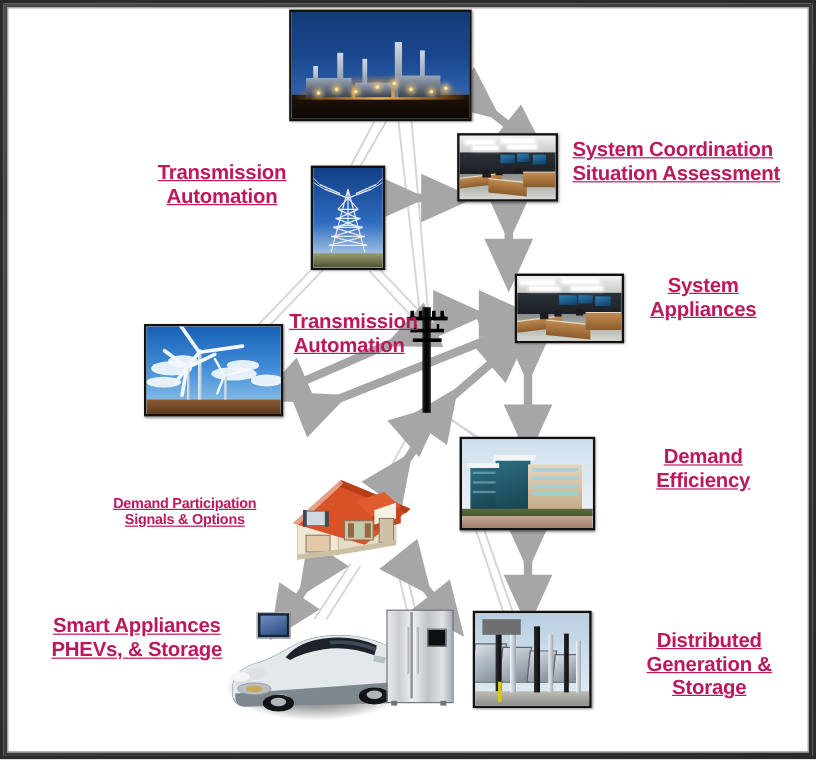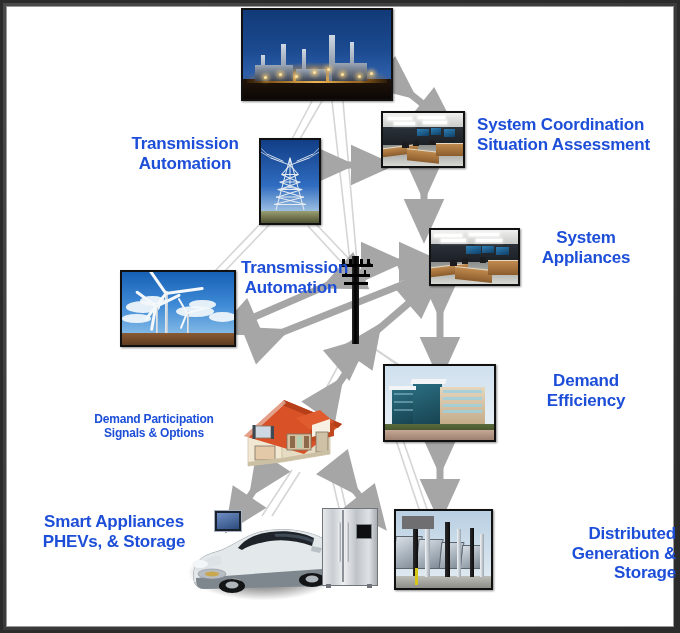--- a/index.html
+++ b/index.html
@@ -44,24 +44,25 @@
     box-sizing: border-box;
     border: 2px solid #111111;
     background: #dddddd;
     overflow: hidden;
     box-shadow: 1px 1px 2px rgba(0,0,0,0.45);
   }
   .label {
     position: absolute;
     font-family: "Liberation Sans", sans-serif;
     font-weight: bold;
-    color: #1d4ed8;
+    color: #be185d;
     line-height: 1.16;
     white-space: pre-line;
     letter-spacing: -0.2px;
+    text-decoration: underline;
   }
   .lbl-c { text-align: center; }
   .lbl-l { text-align: left; }
 
   
   .ph { position:absolute; left:0; top:0; width:100%; height:100%; }
 
   
   .pp-sky { background: linear-gradient(180deg,#123a78 0%, #1b4a90 45%, #2d5ea8 72%, #46506b 100%); }
   .pp-ground { position:absolute; left:0; bottom:0; width:100%; height:22%;
@@ -462,17 +463,17 @@
 
     <div class="label lbl-c" style="left:528px; top:371px; width:116px; font-size:17px;">Demand
 Efficiency</div>
 
     <div class="label lbl-c" style="left:66px; top:413px; width:176px; font-size:12px;">Demand Participation
 Signals &amp; Options</div>
 
     <div class="label lbl-c" style="left:38px; top:512px; width:152px; font-size:17px;">Smart Appliances
 PHEVs, &amp; Storage</div>
 
-    <div class="label lbl-c" style="left:506px; top:524px; width:170px; font-size:17px;text-align:right;">Distributed
+    <div class="label lbl-c" style="left:506px; top:524px; width:170px; font-size:17px;">Distributed
 Generation &amp; Storage</div>
 
   </div>
 </div>
 
 </body></html>

